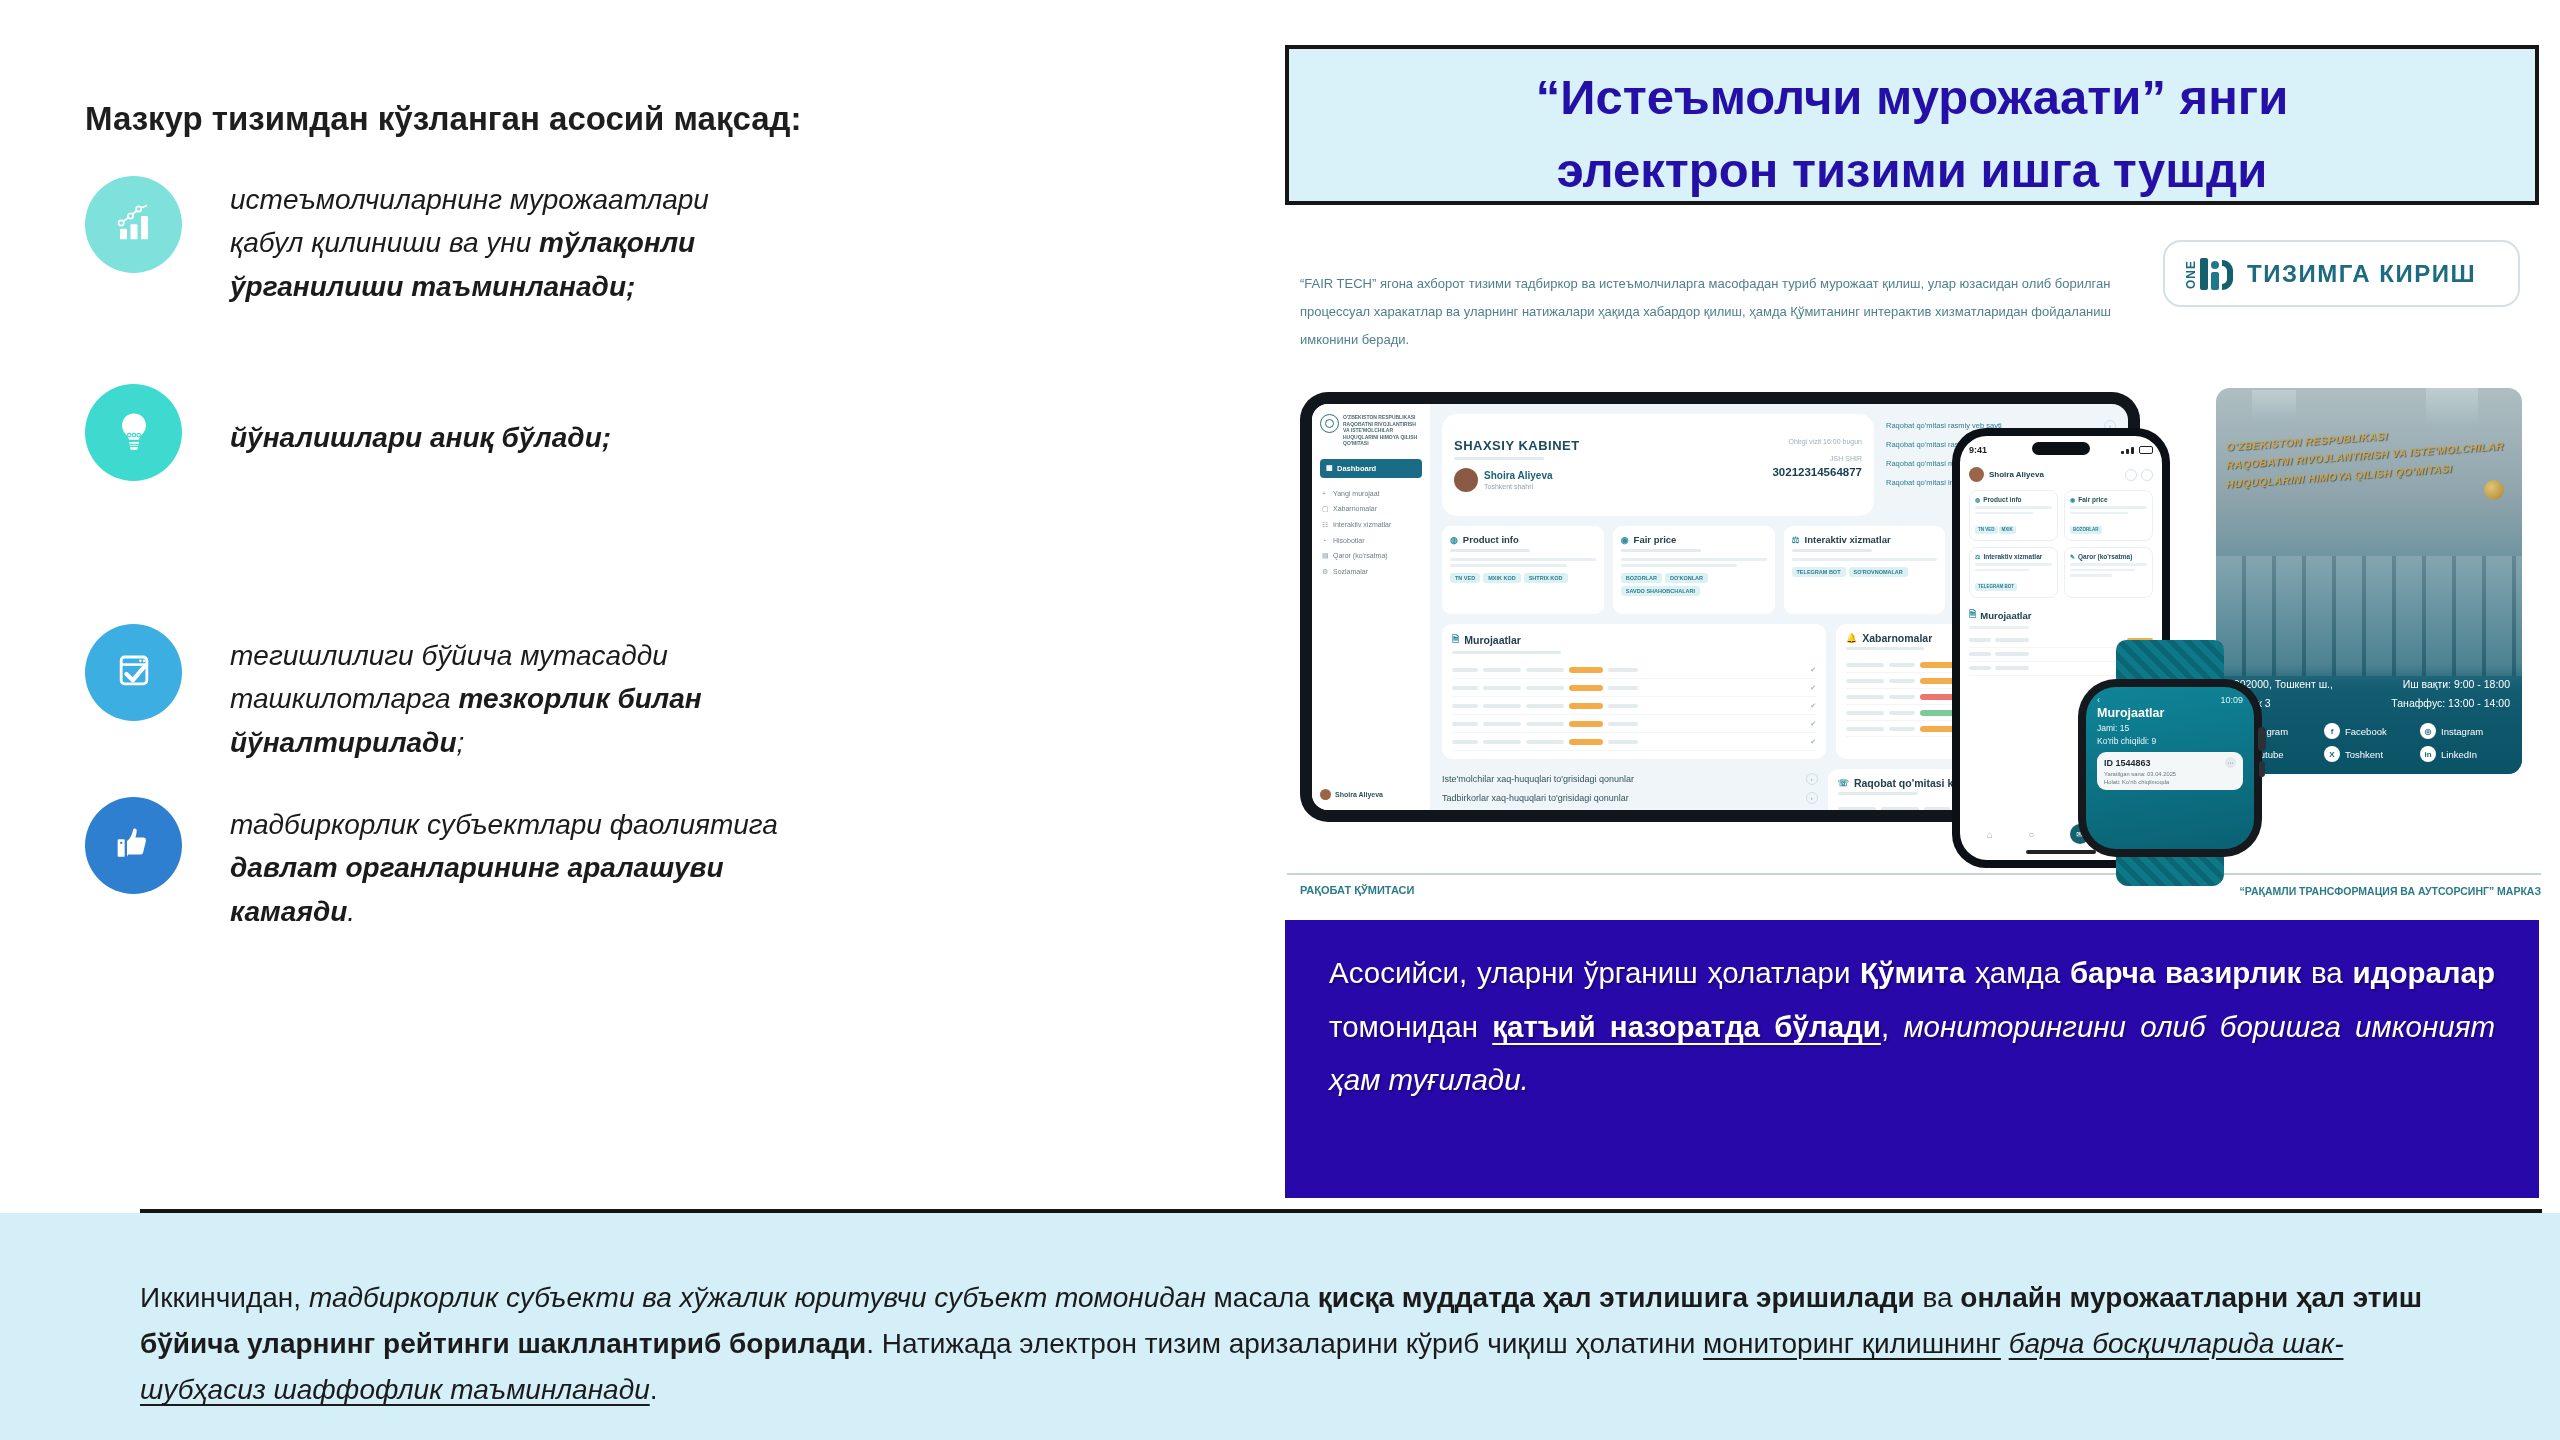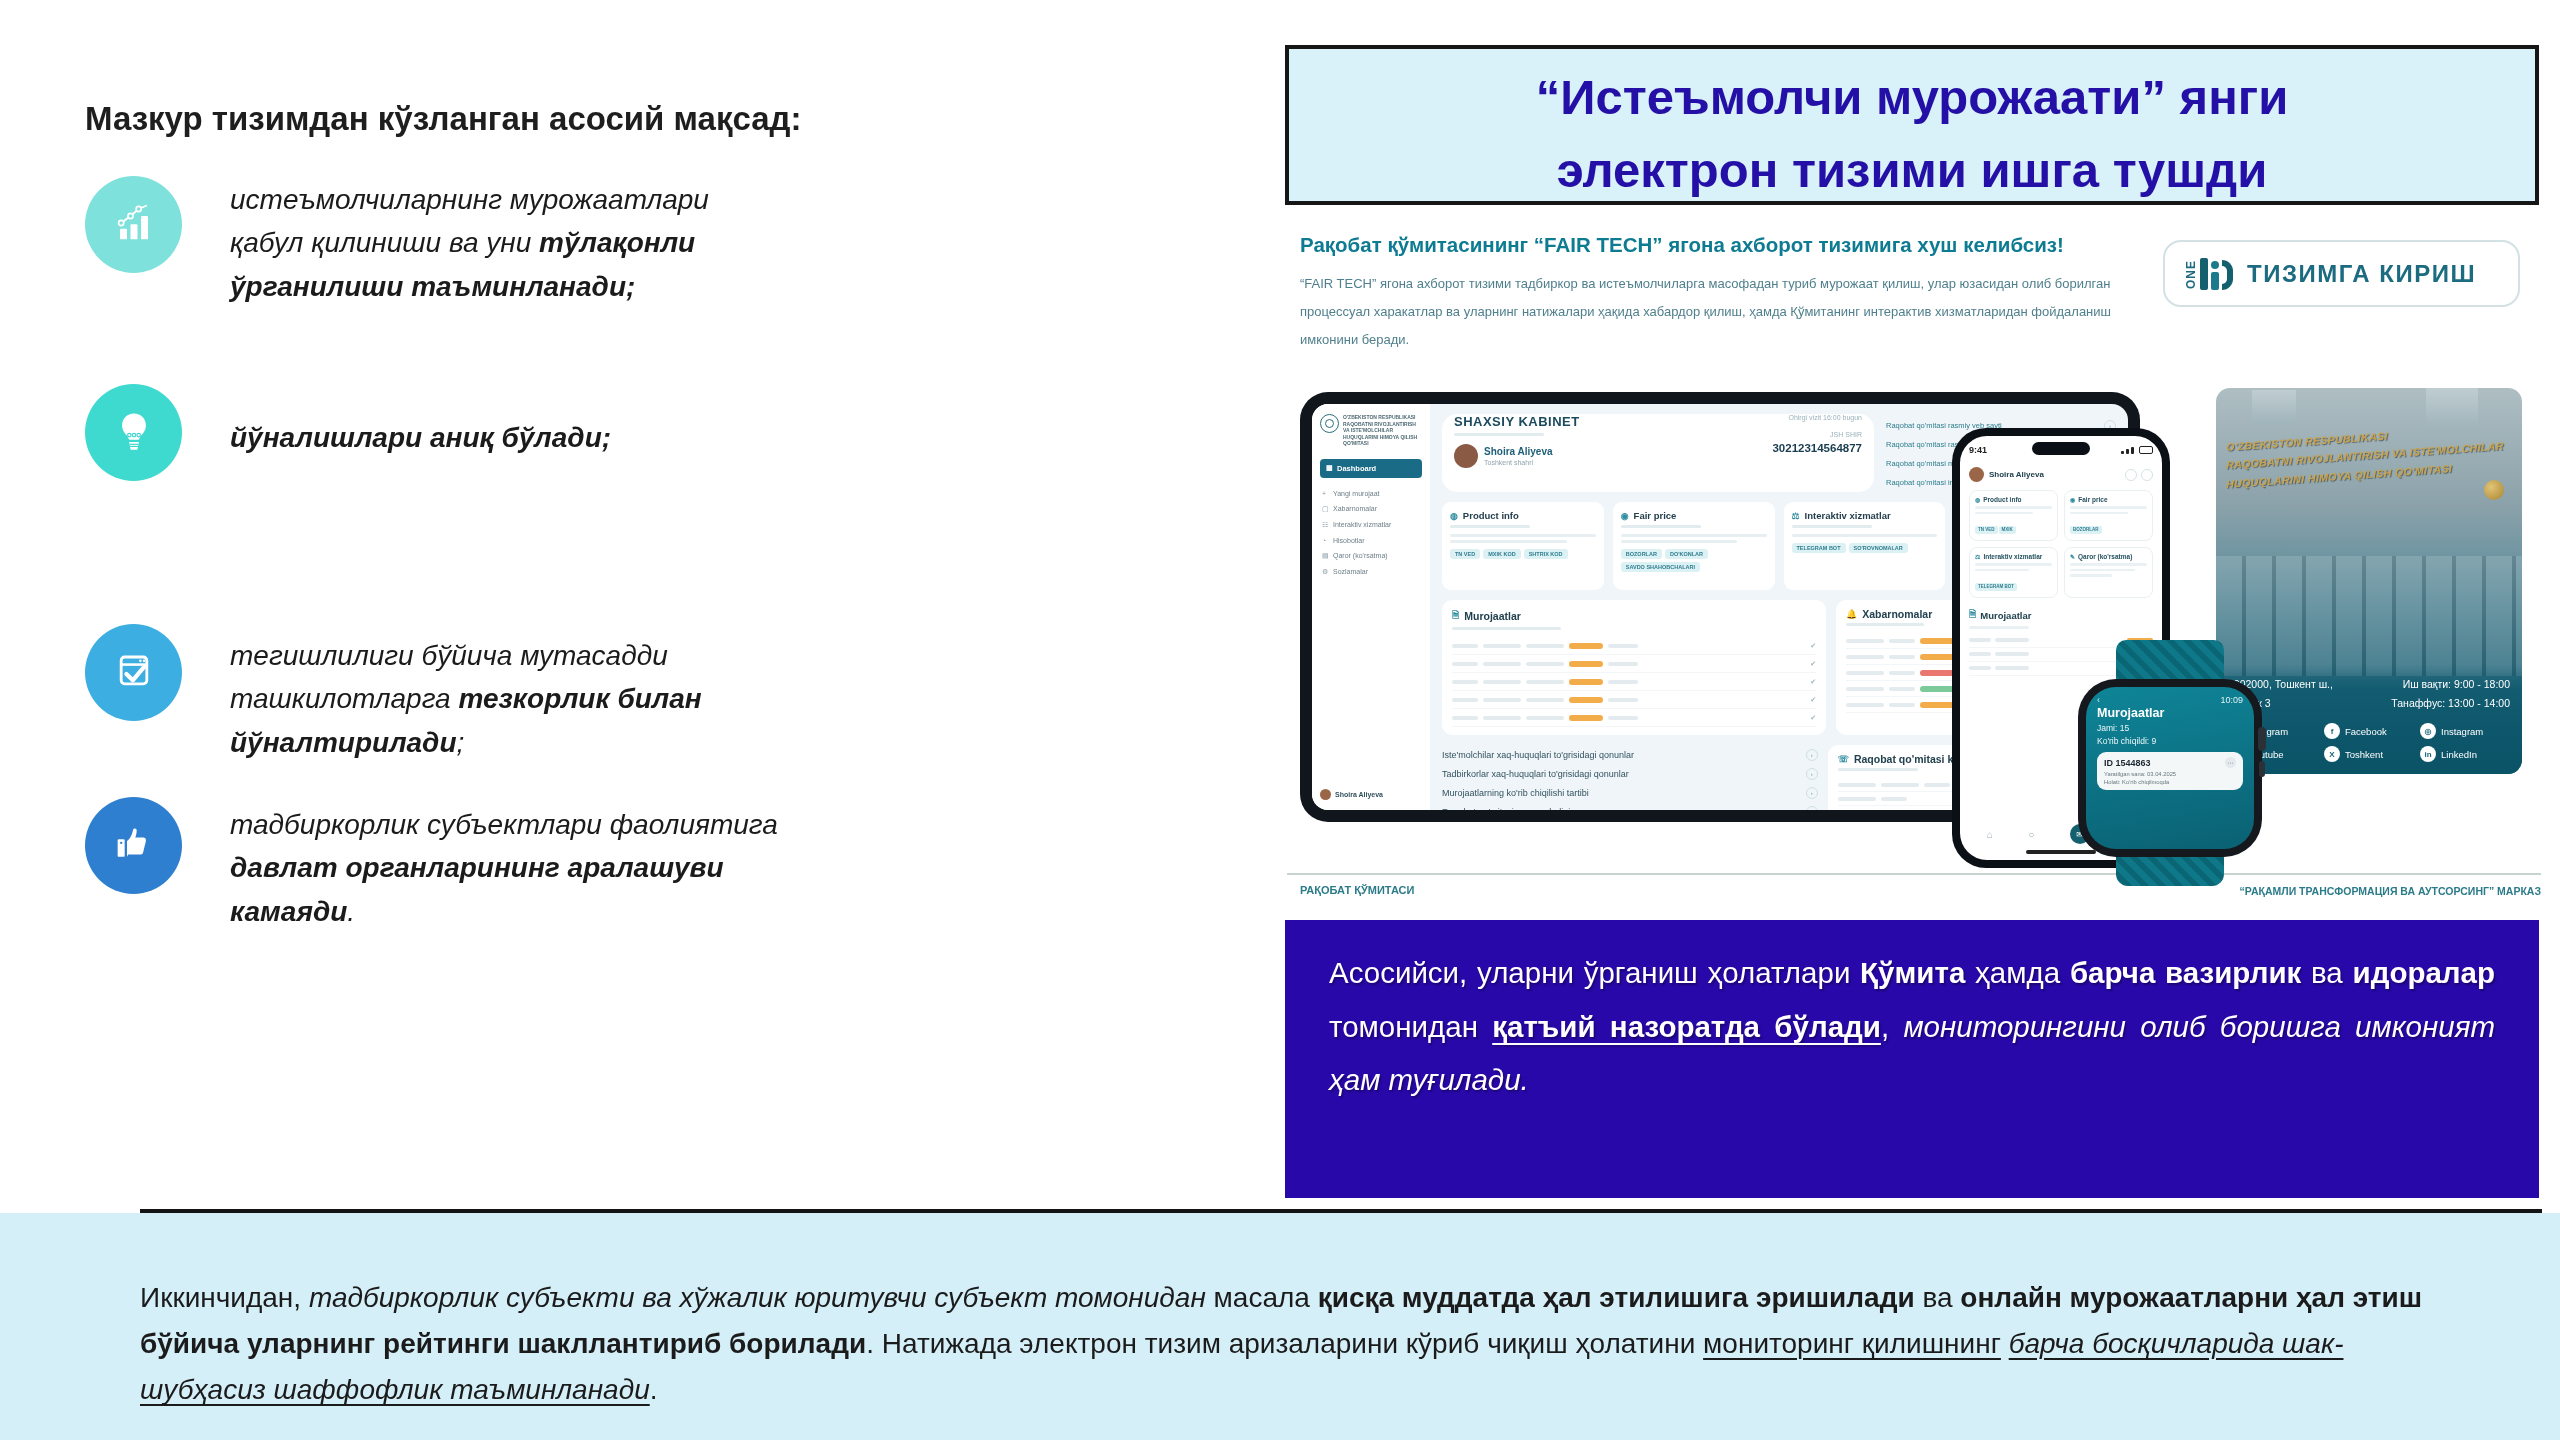--- a/index.html
+++ b/index.html
@@ -57,21 +57,21 @@
   .emblem i{width:7px;height:7px;border:1px solid #2A6F7E;border-radius:50%;display:block;}
   .org-txt{font-size:5px;font-weight:700;color:#4E6A74;line-height:1.3;text-transform:uppercase;}
   .side-active{margin:12px 0 8px;background:#1A6B85;color:#fff;font-size:7.5px;font-weight:700;
                padding:5px 6px;border-radius:4px;display:flex;gap:4px;align-items:center;}
   .side-item{font-size:7px;color:#6E8089;padding:4px 2px;display:flex;gap:4px;align-items:center;}
   .sglyph{font-size:7px;color:#8FA0A8;width:7px;display:inline-block;}
   .side-user{margin-top:auto;display:flex;gap:4px;align-items:center;font-size:7px;font-weight:700;color:#33505C;}
   .mini-av{width:11px;height:11px;border-radius:50%;background:#9B6647;flex-shrink:0;}
   .tab-main{flex:1;padding:10px 12px;box-sizing:border-box;}
   .hdr-row{display:flex;gap:12px;}
-  .hdr-card{background:#fff;border-radius:15px;padding:0 12px;width:432px;box-sizing:border-box;
+  .hdr-card{background:#fff;border-radius:15px;padding:24px 12px;width:432px;box-sizing:border-box;
             display:flex;justify-content:space-between;}
   .hk-title{font-size:13px;font-weight:700;color:#1C4A5E;letter-spacing:.5px;}
   .hk-sub{height:3px;width:90px;background:#E2ECEF;border-radius:2px;margin:4px 0 8px;}
   .hk-user{display:flex;gap:6px;align-items:center;}
   .av24{width:24px;height:24px;border-radius:50%;background:#8A5A44;flex-shrink:0;}
   .hk-name{font-size:10px;font-weight:700;color:#1E5E77;}
   .hk-city{font-size:7px;color:#90A4AD;margin-top:2px;}
   .hk-right{text-align:right;display:flex;flex-direction:column;align-items:flex-end;gap:4px;}
   .hk-visit{font-size:7px;color:#9AB2BB;}
   .hk-idlab{font-size:7px;color:#9AB2BB;margin-top:6px;}
@@ -266,21 +266,20 @@
         </svg>
       </span>
     </div>
     <p class="goal-text"><span>тадбиркорлик субъектлари фаолиятига </span><span class="bd">давлат органларининг аралашуви камаяди</span><span>.</span></p>
   </div>
 
   <div class="title-box">
     <h2>“Истеъмолчи мурожаати” янги электрон тизими ишга тушди</h2>
   </div>
 
-  <div class="site-heading">Рақобат қўмитасининг “FAIR TECH” ягона ахборот тизимига хуш келибсиз!</div>
   <div class="site-body">“FAIR TECH” ягона ахборот тизими тадбиркор ва истеъмолчиларга масофадан туриб мурожаат қилиш, улар юзасидан олиб борилган процессуал харакатлар ва уларнинг натижалари ҳақида хабардор қилиш, ҳамда Қўмитанинг интерактив хизматларидан фойдаланиш имконини беради.</div>
 
   <div class="login-btn">
     <span class="oneid">
       <span class="one-vert">ONE</span>
       <span class="ob1"></span>
       <span class="ocol">
           <span class="odot"></span>
           <span class="ob2"></span>
         </span>

